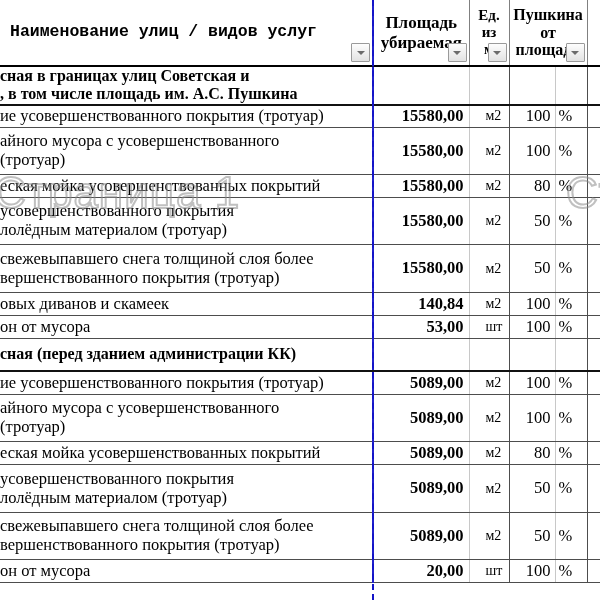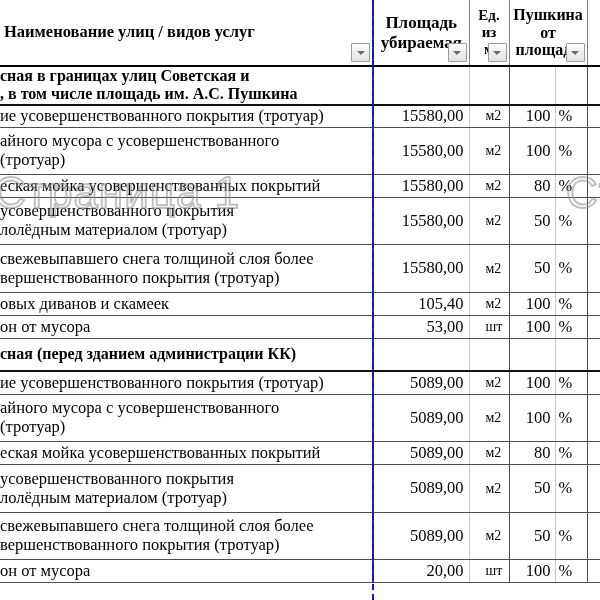--- a/index.html
+++ b/index.html
@@ -47,23 +47,24 @@
     font-size:17px;
     border-bottom:2px solid #000;
     border-right:1px solid #808080;
     text-align:center;
     line-height:1.12;
     position:relative;
     background:#fff;
   }
   tr.hdr td.h-name{
     text-align:left;
-    padding-left:4px;
+    padding-left:10px;
     font-size:16.5px;
     border-right:2px solid #2222cc;
+    font-family:Liberation Mono, monospace;
   }
   tr.hdr td.h-area{border-right:1px solid #808080;}
   tr.hdr td.h-unit{font-size:15px;}
   tr.hdr td.h-pct{font-size:16px;}
   tr.hdr td.h-tail{border-right:none;}
 
   .hdr-lines{display:block;}
   .hdr-lines span{display:block;}
 
   
@@ -102,20 +103,21 @@
     font-size:16.5px;
   }
   tr.row td.name.title{
     font-weight:bold;
     font-size:16px;
   }
   tr.row td.area{
     text-align:right;
     padding-right:5px;
     border-right:1px solid #c8c8c8;
+    font-weight:bold;
   }
   tr.row td.unit{
     text-align:left;
     padding-left:16px;
     font-size:14px;
     border-right:1px solid #4d4d4d;
   }
   tr.row td.pct{
     text-align:right;
     padding-right:4px;
@@ -256,21 +258,21 @@
           <td class="name"> свежевыпавшего снега толщиной слоя более
 вершенствованного покрытия (тротуар)</td>
           <td class="area">15580,00</td>
           <td class="unit">м2</td>
           <td class="pct">50</td>
           <td class="pctsym">%</td>
           <td class="tail"></td>
         </tr>
         <tr class="row" style="height: 23px;">
           <td class="name">овых диванов и скамеек</td>
-          <td class="area">105,40</td>
+          <td class="area">140,84</td>
           <td class="unit">м2</td>
           <td class="pct">100</td>
           <td class="pctsym">%</td>
           <td class="tail"></td>
         </tr>
         <tr class="row" style="height: 23px;">
           <td class="name">он от мусора</td>
           <td class="area">53,00</td>
           <td class="unit">шт</td>
           <td class="pct">100</td>

